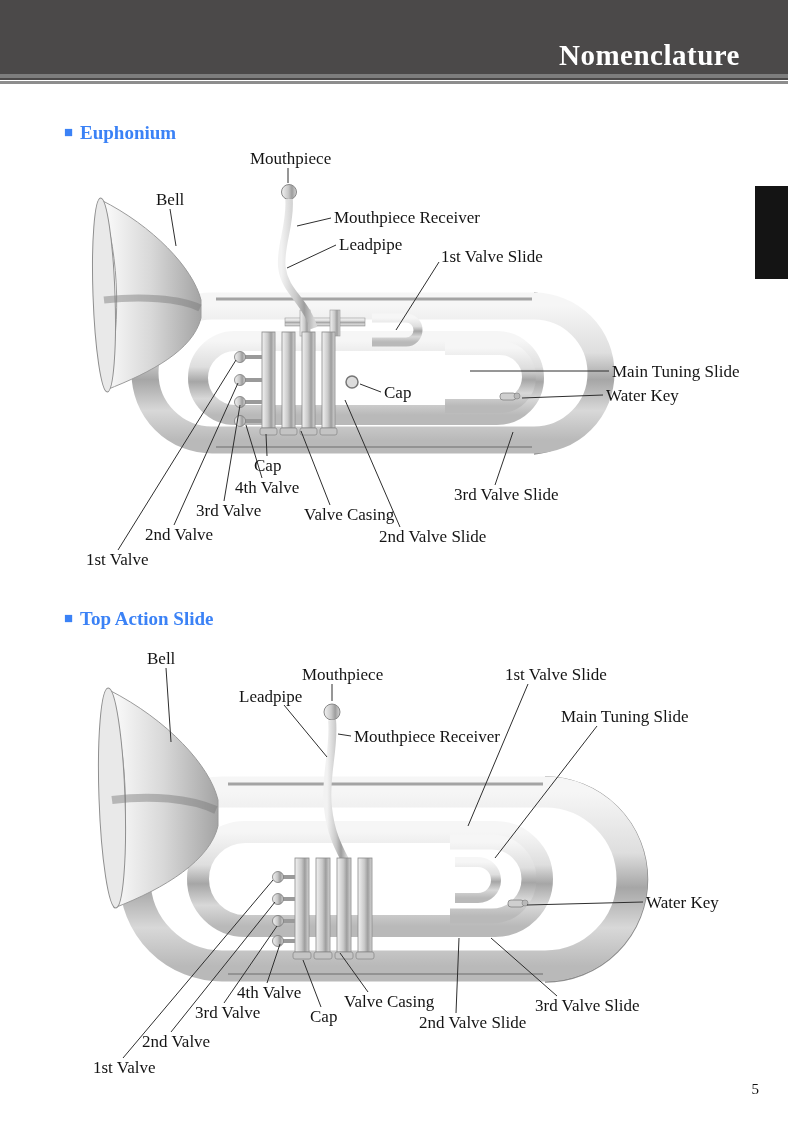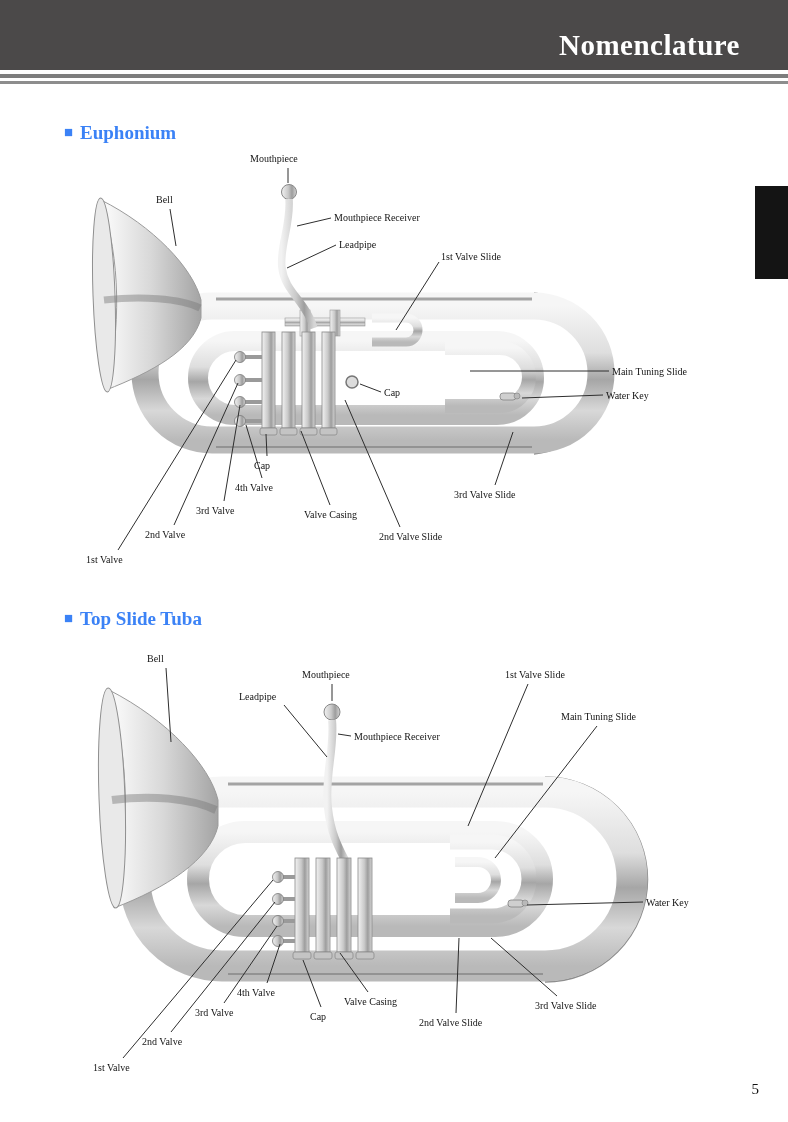--- a/index.html
+++ b/index.html
@@ -1,58 +1,58 @@
 <!DOCTYPE html>
 <html><head>
 <meta charset="utf-8">
 <style>
   html,body{margin:0;padding:0;background:#ffffff;}
   .page{
     position:relative;width:788px;height:1122px;background:#ffffff;
     font-family:"Liberation Serif","DejaVu Serif",serif;overflow:hidden;
   }
-  .header-bar{position:absolute;top:0;left:0;width:788px;height:70px;background:#4b4949;}
+  .header-bar{position:absolute;top:0;left:0;width:788px;height:80px;background:#4b4949;}
   .header-title{
     position:absolute;right:48px;bottom:8px;color:#ffffff;
     font-size:29px;font-weight:bold;letter-spacing:0.5px;
   }
   .rule-a{position:absolute;top:74px;left:0;width:788px;height:4px;background:#7d7d7d;}
   .rule-b{position:absolute;top:81px;left:0;width:788px;height:3px;background:#8d8d8d;}
   .side-tab{position:absolute;top:186px;right:0;width:33px;height:93px;background:#141414;}
   .section-title{
     position:absolute;font-size:19px;font-weight:bold;color:#3b82f6;
     white-space:nowrap;
   }
   .section-title .bullet{font-size:15px;margin-right:7px;position:relative;top:-2px;}
   #euph-title{left:64px;top:122px;}
   #tuba-title{left:64px;top:608px;}
   .diagram-svg{position:absolute;left:0;top:0;width:788px;height:1122px;}
   .lbl{
-    position:absolute;font-size:10px;line-height:15px;color:#141414;
+    position:absolute;font-size:17px;line-height:15px;color:#141414;
     white-space:nowrap;
   }
   .page-number{position:absolute;right:29px;bottom:24px;font-size:15px;color:#111;}
 </style>
 </head>
 <body>
 
 <div class="page">
 
   <div class="header-bar">
     <div class="header-title">Nomenclature</div>
   </div>
   <div class="rule-a"></div>
   <div class="rule-b"></div>
   <div class="side-tab"></div>
 
   <div class="section-title" id="euph-title">
     <span class="bullet">■</span><span>Euphonium</span>
   </div>
   <div class="section-title" id="tuba-title">
-    <span class="bullet">■</span><span>Top Slide Tuba</span>
+    <span class="bullet">■</span><span>Top Action Slide</span>
   </div>
 
   <svg class="diagram-svg" viewBox="0 0 788 1122">
     <defs>
       <linearGradient id="gV" x1="0" y1="0" x2="0" y2="1">
         <stop offset="0" stop-color="#f6f6f6"></stop>
         <stop offset="0.35" stop-color="#dedede"></stop>
         <stop offset="0.55" stop-color="#a6a6a6"></stop>
         <stop offset="0.78" stop-color="#d8d8d8"></stop>
         <stop offset="1" stop-color="#b9b9b9"></stop>

